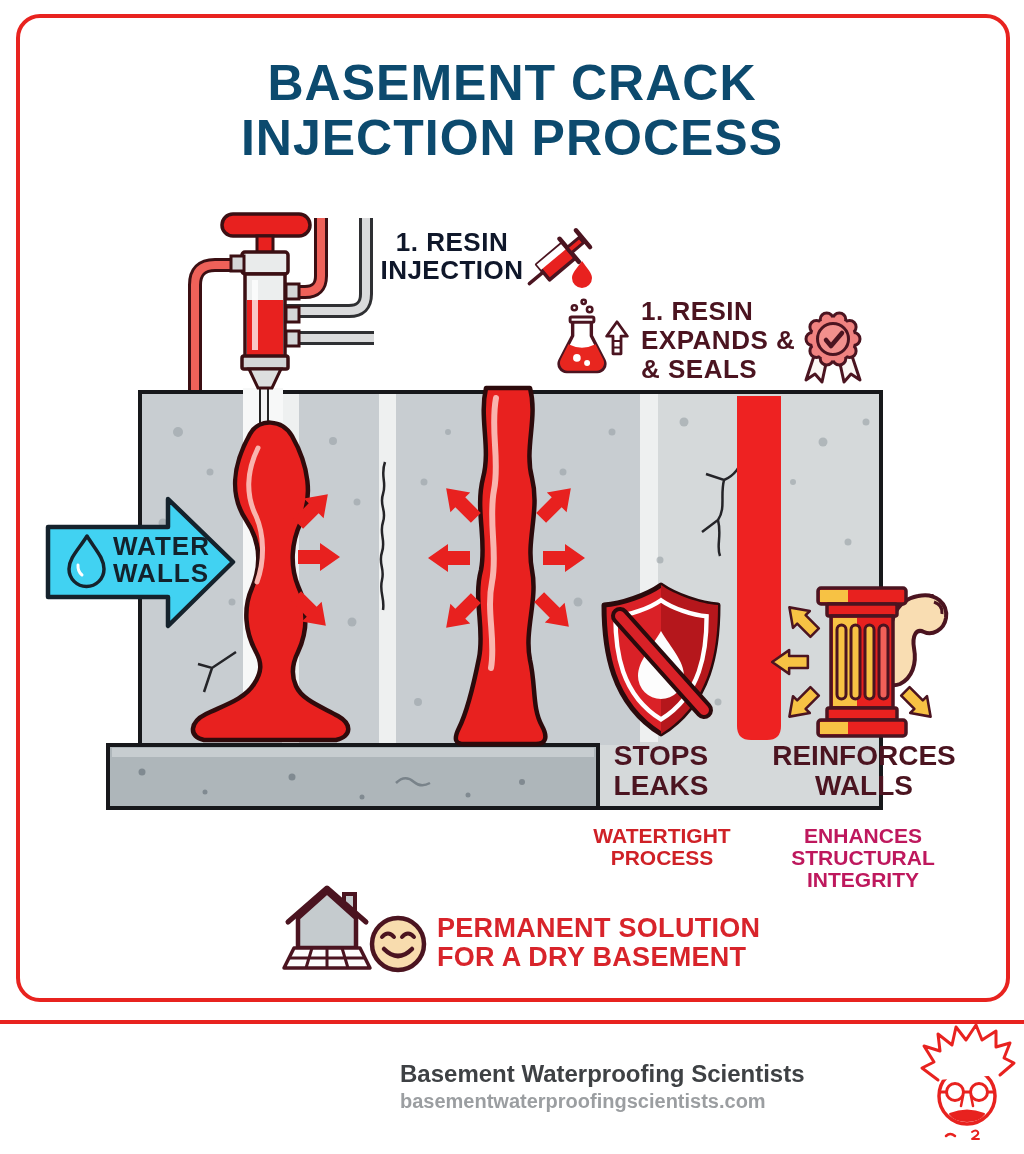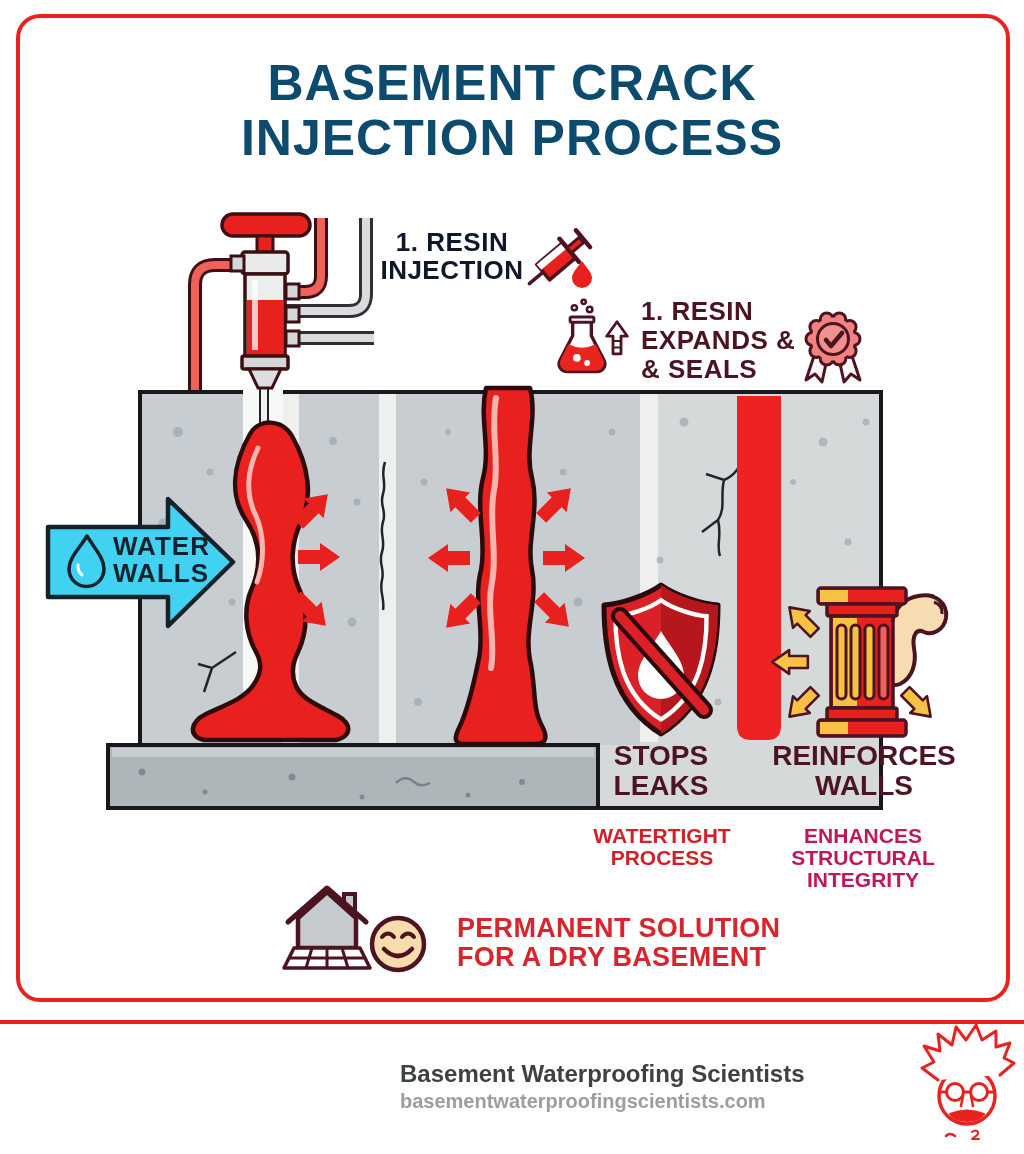--- a/index.html
+++ b/index.html
@@ -9,21 +9,21 @@
   #illo{position:absolute;left:0;top:0;z-index:2;}
   .lbl{position:absolute;z-index:5;font-weight:bold;white-space:nowrap;}
   .title{left:0;top:56px;width:1024px;text-align:center;font-size:50px;line-height:55px;letter-spacing:1px;color:#0c4a6e;}
   #step1{left:368px;top:228px;width:168px;text-align:center;font-size:26px;line-height:28px;color:#0f172a;letter-spacing:.5px;}
   #step2{left:641px;top:297px;width:190px;text-align:left;font-size:26px;line-height:29px;color:#4b1420;letter-spacing:.5px;}
   #water{left:113px;top:533px;font-size:26px;line-height:27px;color:#13222c;letter-spacing:1px;}
   #stops{left:577px;top:741px;width:168px;text-align:center;font-size:28px;line-height:30px;color:#4b1420;}
   #reinf{left:764px;top:741px;width:200px;text-align:center;font-size:28px;line-height:30px;color:#4b1420;}
   #watertight{left:586px;top:825px;width:152px;text-align:center;font-size:21px;line-height:22px;color:#cf2127;}
   #enhances{left:788px;top:825px;width:150px;text-align:center;font-size:21px;line-height:22px;color:#be185d;}
-  #permanent{left:437px;top:914px;font-size:27px;line-height:29px;color:#d8242b;letter-spacing:.3px;margin-left:20px;}
+  #permanent{left:437px;top:914px;font-size:27px;line-height:29px;color:#d8242b;letter-spacing:.3px;}
   #divider{position:absolute;left:0;top:1020px;width:1024px;height:4px;background:#e8231f;z-index:4;}
   #footer-company{left:400px;top:1060px;width:610px;text-align:left;font-size:24px;color:#3e4144;}
   #footer-url{left:400px;top:1090px;width:610px;font-size:20px;color:#9b9ea1;font-weight:bold;}
   .line{display:block;}
 </style>
 </head>
 <body>
 
 <div id="stage">
 

